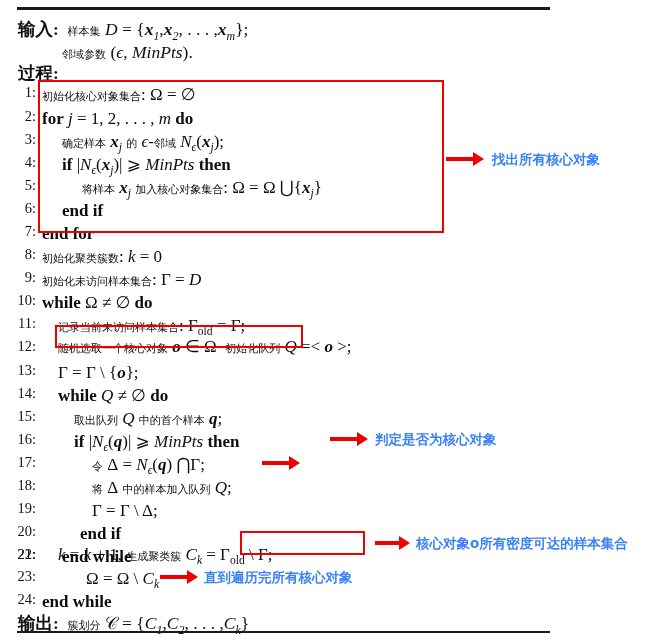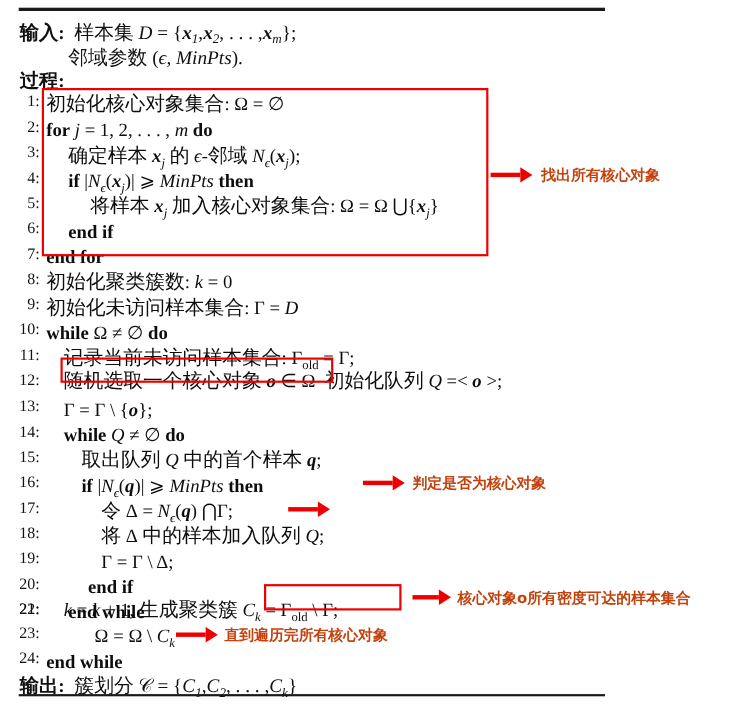--- a/index.html
+++ b/index.html
@@ -65,38 +65,38 @@
     left: 62px;
     font-size: 17.5px;
     line-height: 22px;
   }
 
   
   .mi  { font-family: "Liberation Serif", serif; font-style: italic; }
   .mb  { font-family: "Liberation Serif", serif; font-weight: bold; font-style: italic; }
   .mr  { font-family: "Liberation Serif", serif; font-style: normal; }
   .kw  { font-weight: bold; margin-top: 14px; }
-  .cn  { font-family: "DejaVu Sans", "Liberation Sans", sans-serif; font-size: 18px; }
+  .cn  { font-family: "DejaVu Sans", "Liberation Sans", sans-serif; font-size: 11px; }
   sub  { font-size: 0.68em; }
 
   
   .redbox {
     position: absolute;
     border: 2.5px solid #ee0000;
     box-sizing: border-box;
     pointer-events: none;
   }
 
   
   .annot {
     position: absolute;
     font-family: "DejaVu Sans", "Liberation Sans", sans-serif;
     font-size: 13.5px;
     font-weight: bold;
-    color: #c2410c;
+    color: #3b82f6;
     white-space: nowrap;
     text-shadow: 0 0 2px #ffffff, 0 0 3px #ffffff;
   }
 
   
   .arrow {
     position: absolute;
     height: 14px;
   }
   .arrow .shaft {

